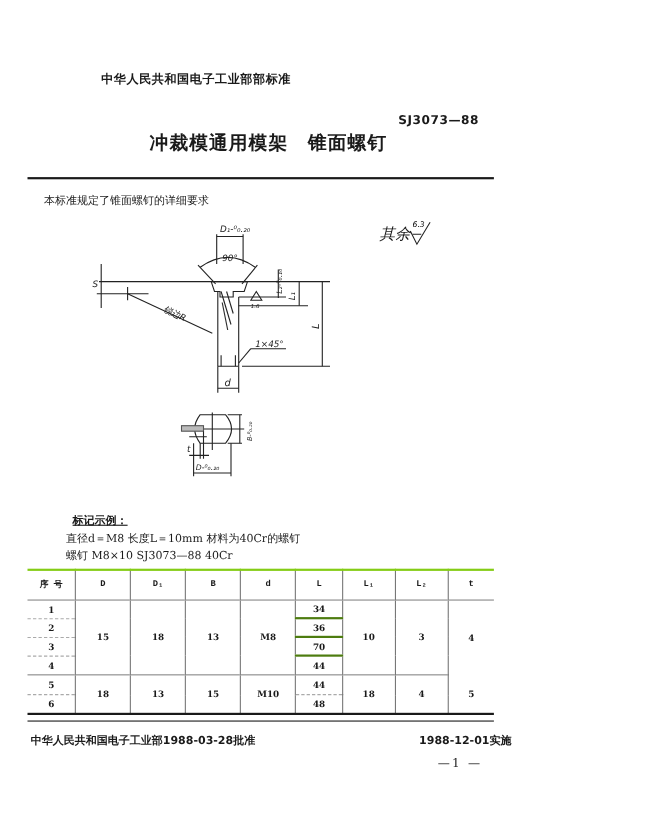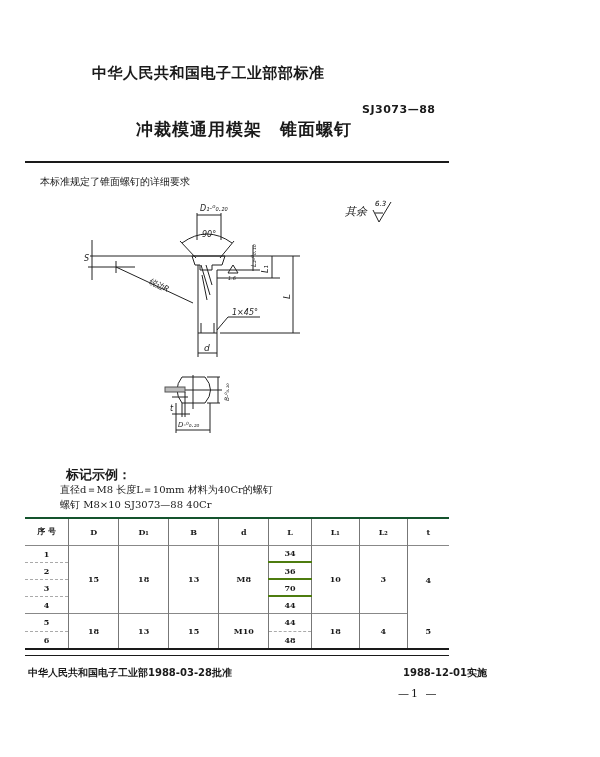--- a/index.html
+++ b/index.html
@@ -1,40 +1,40 @@
 <!DOCTYPE html>
 <html><head>
   <meta charset="utf-8">
   <style>
     html, body { margin: 0; padding: 0; background: #ffffff; }
     body { width: 600px; height: 757px; position: relative; overflow: hidden;
            font-family: "DejaVu Serif", serif; color: #1a1a1a; }
     .abs { position: absolute; }
-    .org { left: 92px; top: 64px; font-family: "DejaVu Sans", sans-serif; font-weight: bold; font-size: 15px; letter-spacing: 0.5px; }
+    .org { left: 92px; top: 64px; font-family: "DejaVu Sans", sans-serif; font-weight: bold; font-size: 11px; letter-spacing: 0.5px; }
     .code { left: 362px; top: 103px; font-family: "DejaVu Sans", sans-serif; font-weight: bold; font-size: 11px; letter-spacing: 0.5px; }
     .title { left: 102px; top: 118px; font-family: "DejaVu Sans", sans-serif; font-weight: bold; font-size: 17px; letter-spacing: 1px; margin-left: 34px; }
     .title .gap { display: inline-block; width: 18px; }
     .rule { background: #1a1a1a; height: 2px; }
     .scope { left: 40px; top: 175px; font-size: 10px; }
-    .rough { left: 345px; top: 204px; font-size: 11px; font-style: italic; }
+    .rough { left: 345px; top: 204px; font-size: 14px; font-style: italic; }
     .rough-sym { left: 372px; top: 198px; }
-    .mark-title { left: 66px; top: 466px; font-family: "DejaVu Sans", sans-serif; font-weight: bold; font-size: 13px; }
+    .mark-title { left: 66px; top: 466px; font-family: "DejaVu Sans", sans-serif; font-weight: bold; font-size: 10px; text-decoration: underline; }
     .mark-line { left: 60px; font-size: 10px; }
     table.spec { position: absolute; left: 25px; top: 517px; width: 424px;
                  border-collapse: collapse; font-size: 8px; font-family: "DejaVu Serif", serif; font-weight: bold; }
     table.spec th, table.spec td { border-left: 1px solid #777; text-align: center; padding: 0; }
     table.spec th:first-child, table.spec td:first-child { border-left: none; }
-    table.spec thead tr { height: 27px; border-top: 2px solid #14532d; border-bottom: 1px solid #888; }
+    table.spec thead tr { height: 27px; border-top: 2px solid #84cc16; border-bottom: 1px solid #888; font-family: Liberation Mono, monospace; }
     table.spec tbody tr { height: 17px; }
     table.spec tbody tr.grp-end { border-bottom: 1px solid #888; }
     table.spec tbody tr:last-child { border-bottom: 2px solid #1a1a1a; }
     table.spec td.no { border-bottom: 1px dashed #aaa; }
     table.spec td.len { border-bottom: 2px solid #4d7c0f; }
     .foot-left { left: 28px; top: 666px; font-family: "DejaVu Sans", sans-serif; font-weight: bold; font-size: 10px; }
-    .foot-right { left: 381px; top: 666px; font-family: "DejaVu Sans", sans-serif; font-weight: bold; font-size: 10px; margin-left: 22px; }
+    .foot-right { left: 381px; top: 666px; font-family: "DejaVu Sans", sans-serif; font-weight: bold; font-size: 10px; }
     .page-no { left: 398px; top: 687px; font-size: 11px; letter-spacing: 2px; }
     svg text { font-family: "DejaVu Sans", sans-serif; font-style: italic; }
   </style>
 </head>
 <body>
 
 <div class="abs org">中华人民共和国电子工业部部标准</div>
 <div class="abs code">SJ3073—88</div>
 <div class="abs title">
   <span>冲裁模通用模架</span><span class="gap"></span><span>锥面螺钉</span>

